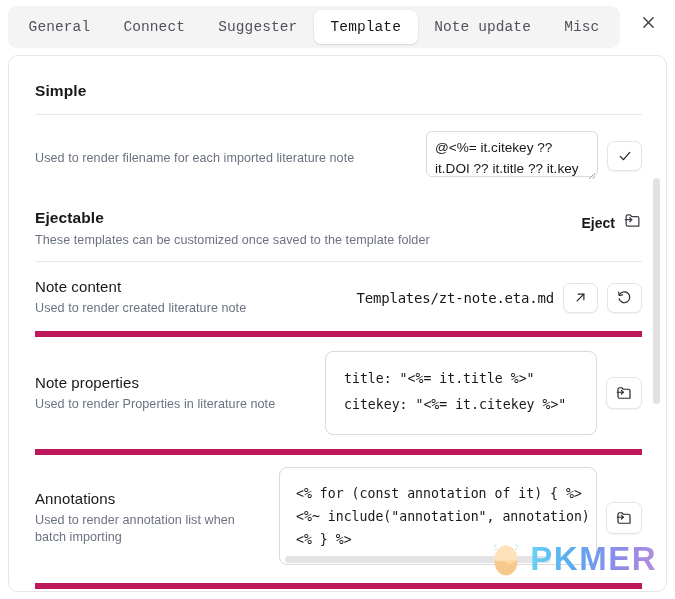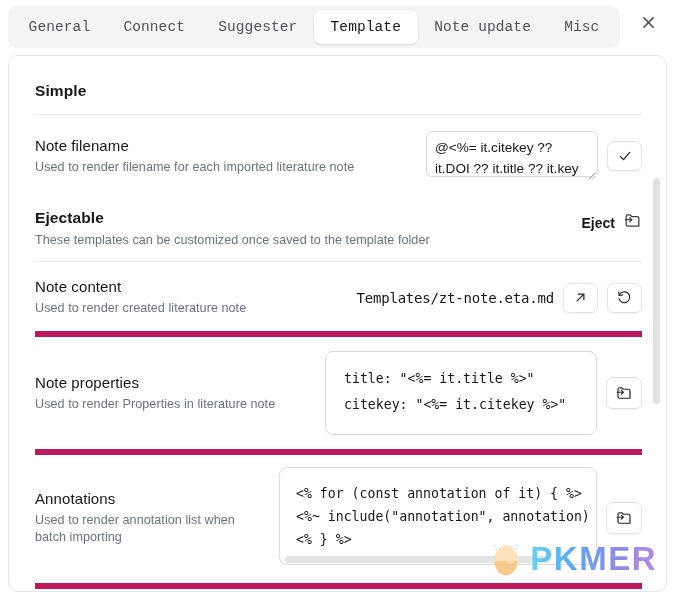--- a/index.html
+++ b/index.html
@@ -281,21 +281,20 @@
 
       <div class="sec-head">
         <div class="sec-head-left">
           <div class="sec-title">Simple</div>
         </div>
       </div>
       <div class="divider"></div>
 
       <div class="row no-border" style="padding:16px 0 14px;">
         <div class="row-left">
-          <div class="row-name">Note filename</div>
           <div class="row-desc">Used to render filename for each imported literature note</div>
         </div>
         <div class="row-right">
           <div class="ta-holder">
             <textarea class="ta sans ta-filename" spellcheck="false" style="">@&lt;%= it.citekey ??
 it.DOI ?? it.title ?? it.key
 %&gt;</textarea>
             <svg class="resize-grip" viewBox="0 0 10 10" stroke="#9ca3af" stroke-width="1" fill="none">
               <path d="M9 3 L3 9 M9 6.5 L6.5 9"></path>
             </svg>

